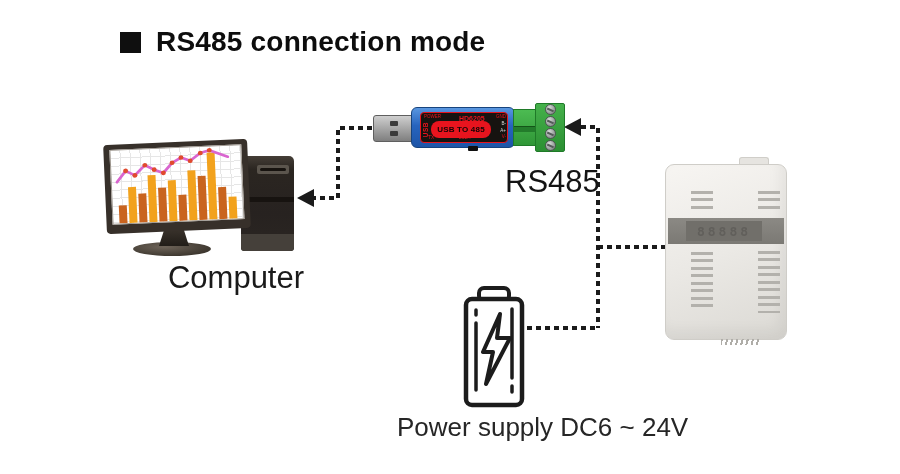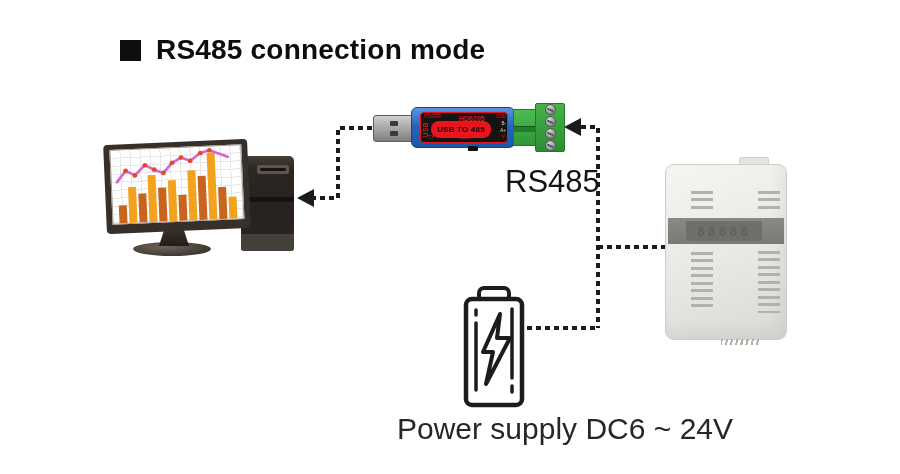--- a/index.html
+++ b/index.html
@@ -6,29 +6,29 @@
   .canvas{position:relative;width:900px;height:474px;background:#fff;overflow:hidden;
           font-family:"Liberation Sans","DejaVu Sans",sans-serif;color:#161616;}
   .abs{position:absolute;}
 
   
   svg.connectors{position:absolute;left:0;top:0;width:900px;height:474px;z-index:1;}
   .dash{fill:none;stroke:var(--dash-black,#1b1b1b);stroke-width:4;stroke-dasharray:5 4;}
   .arrow{fill:var(--dash-black,#1b1b1b);}
 
   
-  .title{left:120px;top:26px;display:flex;align-items:center;gap:15px;z-index:3;margin-top:8px;}
+  .title{left:120px;top:26px;display:flex;align-items:center;gap:15px;z-index:3;}
   .bullet{width:21px;height:21px;background:#0f0f0f;display:inline-block;}
   .title-text{font-size:28px;font-weight:700;color:#0d0d0d;letter-spacing:.2px;}
   .lbl{z-index:3;white-space:nowrap;}
   .converter-lbl{left:376px;top:62px;font-size:29px;color:var(--accent-blue,#3d4eae);}
   .rs485-lbl{left:505px;top:164px;font-size:31px;color:#141414;}
   .computer-lbl{left:158px;top:260px;width:156px;text-align:center;font-size:31px;color:#1a1a1a;}
   .power-lbl{left:531px;top:342px;font-size:30px;color:#1f1f1f;}
-  .spec-lbl{left:397px;top:412px;font-size:30px;color:#262626;}
+  .spec-lbl{left:397px;top:412px;font-size:26px;color:#262626;}
 
   
   .computer{left:0;top:0;z-index:2;}
   .tower{left:241px;top:156px;width:53px;height:95px;border-radius:3px 5px 3px 3px;
          background:linear-gradient(180deg,#453e37 0,#2b2621 14%,#272220 60%,#2b2622 100%);}
   .drive-slot{left:16px;top:9px;width:32px;height:9px;background:#5b554d;border-radius:2px;}
   .slot-line{left:3px;top:3px;width:26px;height:3px;background:#17130f;border-radius:2px;}
   .tower-groove{left:0;top:41px;width:100%;height:5px;background:#171310;}
   .tower-bottom{left:0;bottom:0;width:100%;height:17px;background:#45403a;border-radius:0 0 4px 4px;}
   .monitor{left:105px;top:142px;width:144px;height:89px;background:#37302a;border-radius:4px;
@@ -115,20 +115,21 @@
     <path class="dash" d="M598 247 L666 247"></path>
     <path class="dash" d="M527 328 L598 328"></path>
   </svg>
 
   <div class="abs title">
     <span class="bullet"></span>
     <span class="title-text">RS485 connection mode</span>
   </div>
 
   <div class="abs lbl rs485-lbl">RS485</div>
+  <div class="abs lbl computer-lbl">Computer</div>
   <div class="abs lbl spec-lbl">Power supply DC6 ~ 24V</div>
 
   <div class="computer">
     <div class="abs tower">
       <div class="abs drive-slot">
         <div class="abs slot-line"></div>
       </div>
       <div class="abs tower-groove"></div>
       <div class="abs tower-bottom"></div>
     </div>

